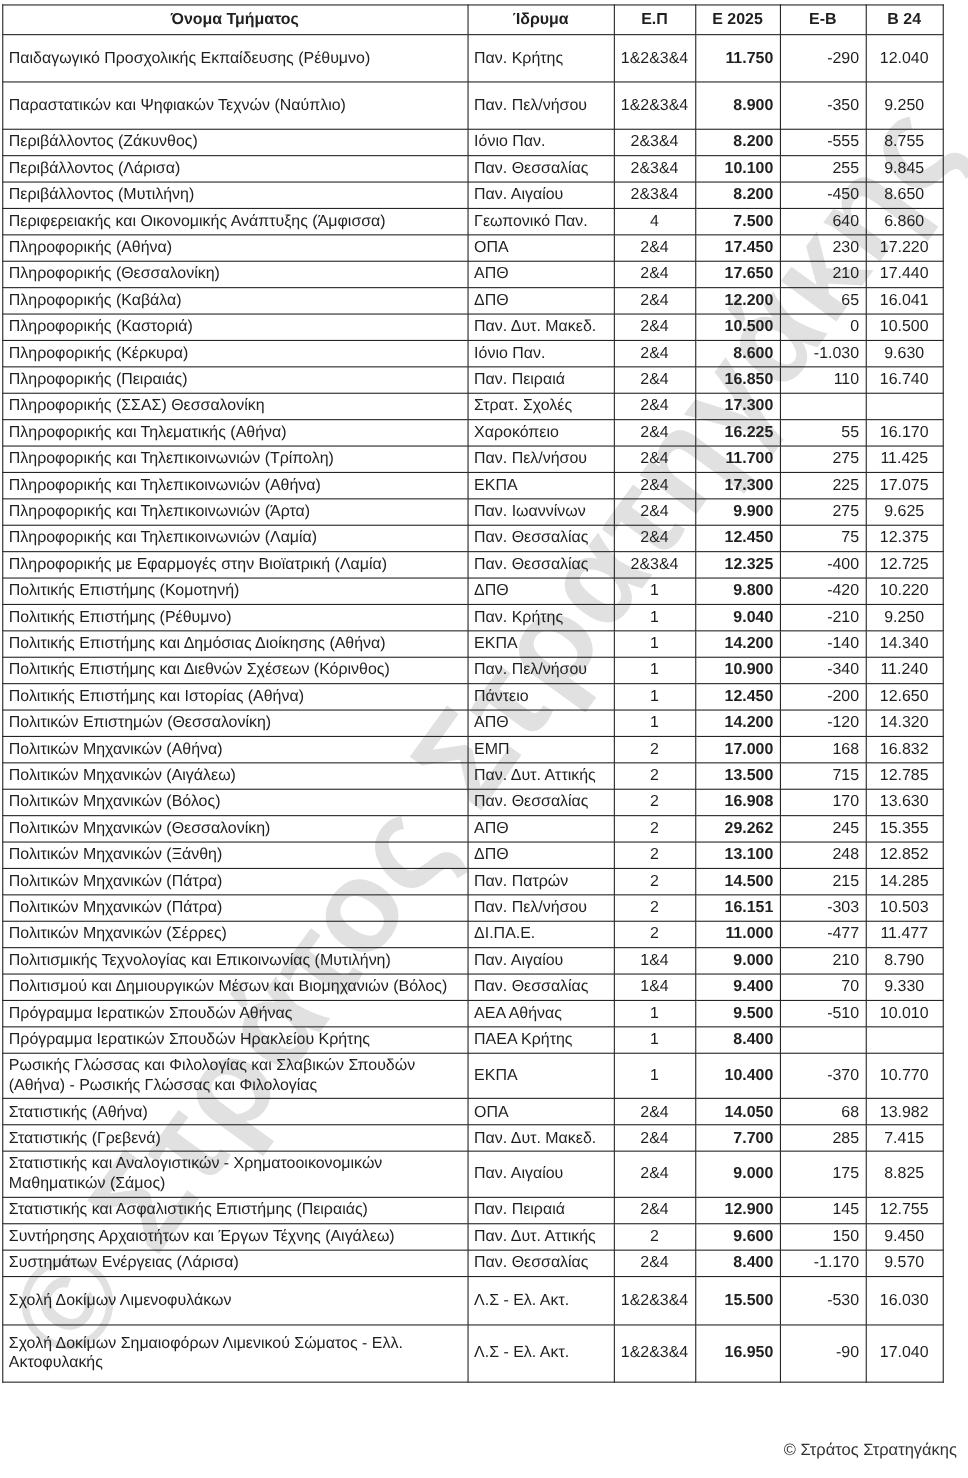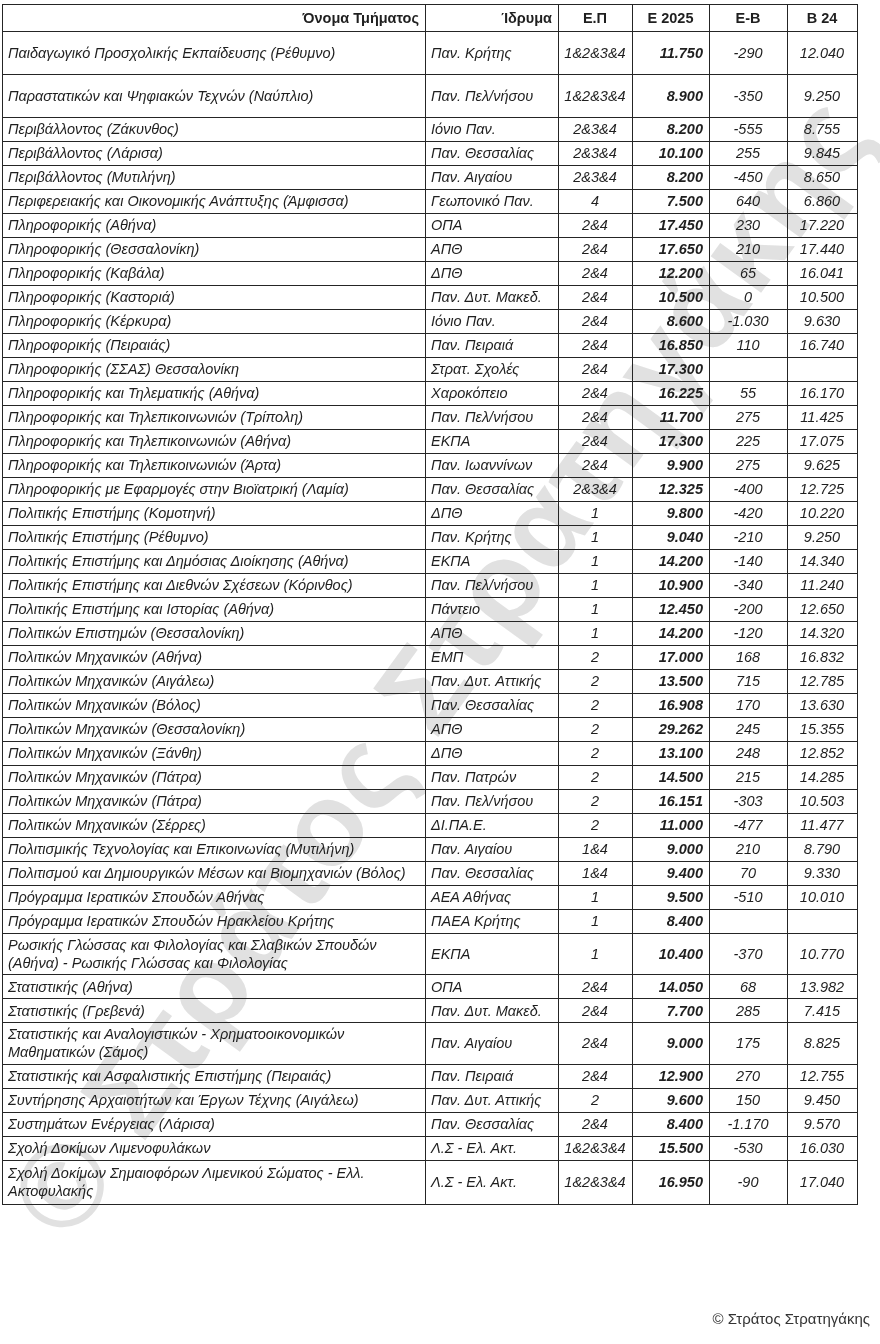--- a/index.html
+++ b/index.html
@@ -46,31 +46,31 @@
     padding: 2px 6px 2px 5px;
     vertical-align: middle;
     overflow: hidden;
     background: transparent;
   }
   table.adm thead th {
     font-weight: bold;
     height: 22px;
     text-align: center;
   }
-  table.adm thead th.al { text-align: right; }
-  table.adm tbody tr { height: 24px; font-style: italic; }
+  table.adm thead th.al { text-align: center; }
+  table.adm tbody tr { height: 24px; }
   table.adm tbody tr:nth-child(1),
   table.adm tbody tr:nth-child(2) { height: 43px; }
   table.adm tbody tr:nth-child(45) { height: 44px; }
   table.adm tbody tr:nth-child(46) { height: 52px; }
   td.c-name { text-align: left; }
   td.c-inst { text-align: left; }
   td.c-ep   { text-align: center; }
   td.c-e25  { text-align: right; font-weight: bold; }
-  td.c-eb   { text-align: center; }
+  td.c-eb   { text-align: right; }
   td.c-b24  { text-align: center; }
   .footer-credit {
     position: absolute;
     right: 10px;
     top: 1310px;
     font-size: 15px;
     color: #333333;
     z-index: 1;
   }
 </style>
@@ -231,20 +231,28 @@
         </tr>
         <tr>
           <td class="c-name">Πληροφορικής και Τηλεπικοινωνιών (Άρτα)</td>
           <td class="c-inst">Παν. Ιωαννίνων</td>
           <td class="c-ep">2&amp;4</td>
           <td class="c-e25">9.900</td>
           <td class="c-eb">275</td>
           <td class="c-b24">9.625</td>
         </tr>
         <tr>
+          <td class="c-name">Πληροφορικής και Τηλεπικοινωνιών (Λαμία)</td>
+          <td class="c-inst">Παν. Θεσσαλίας</td>
+          <td class="c-ep">2&amp;4</td>
+          <td class="c-e25">12.450</td>
+          <td class="c-eb">75</td>
+          <td class="c-b24">12.375</td>
+        </tr>
+        <tr>
           <td class="c-name">Πληροφορικής με Εφαρμογές στην Βιοϊατρική (Λαμία)</td>
           <td class="c-inst">Παν. Θεσσαλίας</td>
           <td class="c-ep">2&amp;3&amp;4</td>
           <td class="c-e25">12.325</td>
           <td class="c-eb">-400</td>
           <td class="c-b24">12.725</td>
         </tr>
         <tr>
           <td class="c-name">Πολιτικής Επιστήμης (Κομοτηνή)</td>
           <td class="c-inst">ΔΠΘ</td>
@@ -419,21 +427,21 @@
           <td class="c-ep">2&amp;4</td>
           <td class="c-e25">9.000</td>
           <td class="c-eb">175</td>
           <td class="c-b24">8.825</td>
         </tr>
         <tr>
           <td class="c-name">Στατιστικής και Ασφαλιστικής Επιστήμης (Πειραιάς)</td>
           <td class="c-inst">Παν. Πειραιά</td>
           <td class="c-ep">2&amp;4</td>
           <td class="c-e25">12.900</td>
-          <td class="c-eb">270</td>
+          <td class="c-eb">145</td>
           <td class="c-b24">12.755</td>
         </tr>
         <tr>
           <td class="c-name">Συντήρησης Αρχαιοτήτων και Έργων Τέχνης (Αιγάλεω)</td>
           <td class="c-inst">Παν. Δυτ. Αττικής</td>
           <td class="c-ep">2</td>
           <td class="c-e25">9.600</td>
           <td class="c-eb">150</td>
           <td class="c-b24">9.450</td>
         </tr>

